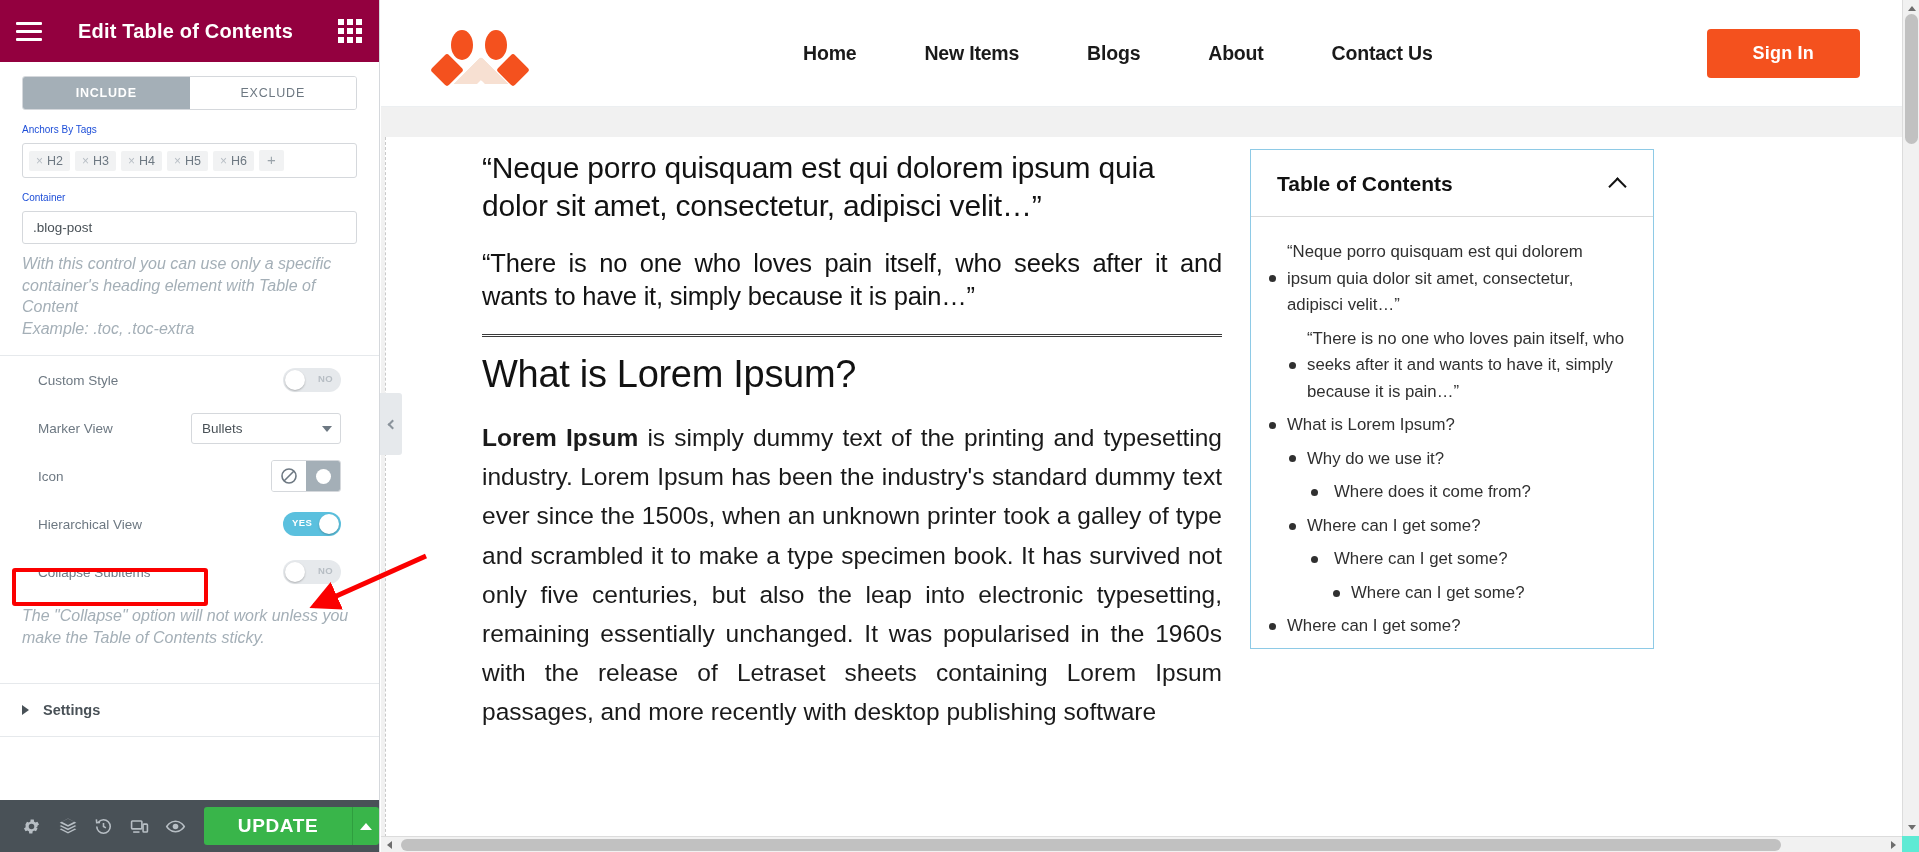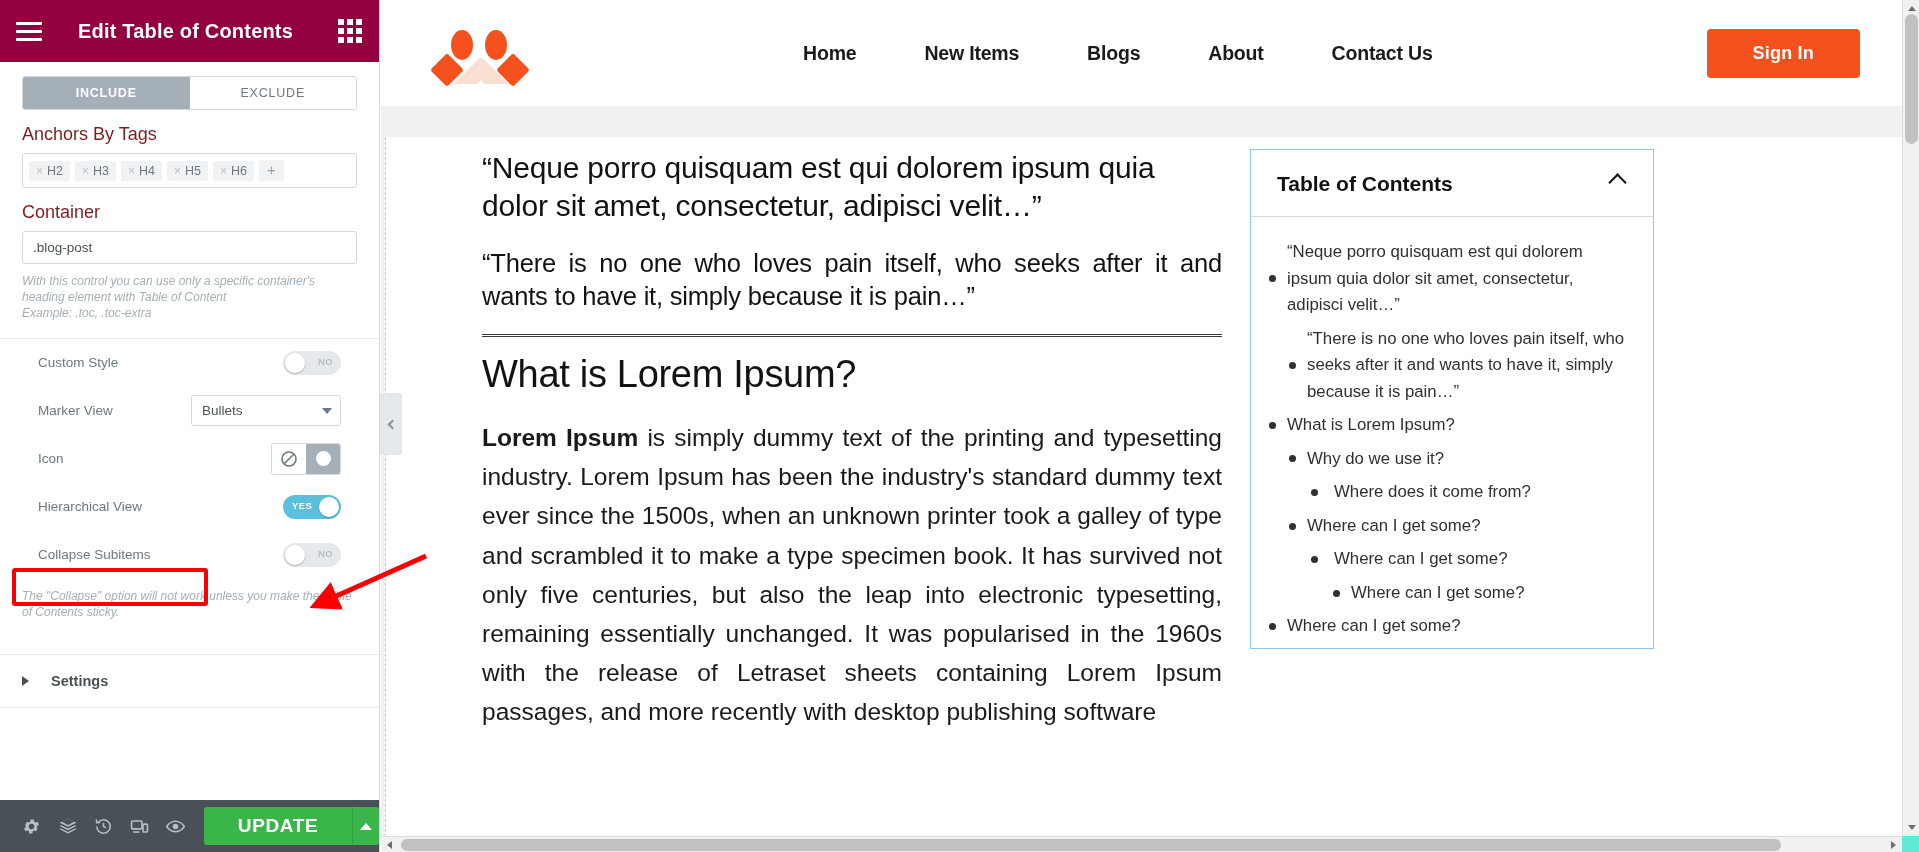--- a/index.html
+++ b/index.html
@@ -47,41 +47,41 @@
     display: flex; margin: 14px 22px 0 22px;
     border: 1px solid #d5d8dc; border-radius: 3px; overflow: hidden;
   }
   .tab {
     flex: 1; text-align: center; padding: 9px 0; font-size: 12.5px;
     letter-spacing: .8px; color: #6d7882; cursor: pointer; background: #ffffff;
   }
   .tab.active { background: #a4afb7; color: #ffffff; font-weight: 600; }
 
   .field { margin: 14px 22px 0 22px; }
-  .field-label { font-size: 18px; color: #7f1d1d; margin-bottom: 8px; }
+  .field-label { font-size: 10px; color: #1d4ed8; margin-bottom: 8px; }
   .tagbox {
     border: 1px solid #d5d8dc; border-radius: 3px; background: #fff;
     padding: 6px 6px; display: flex; gap: 5px; align-items: center; flex-wrap: wrap;
     min-height: 34px;
   }
   .tag {
     background: #f1f2f3; color: #6d7882; font-size: 12.5px;
     padding: 3px 7px; border-radius: 2px; display:flex; align-items:center; gap:4px;
     cursor: pointer;
   }
   .tag .x { color: #b7bec4; font-size: 12px; }
   .tag-add { background: #f1f2f3; color: #9aa3aa; font-size: 15px; padding: 1px 8px 3px; border-radius: 2px; cursor:pointer;}
 
   .text-input {
     width: 100%; border: 1px solid #d5d8dc; border-radius: 3px;
     padding: 8px 10px; font-size: 13.5px; color: #495157;
     font-family: "Liberation Sans", sans-serif; background: #fff;
   }
   .help {
-    margin: 9px 22px 0 22px; font-size: 12px; font-style: italic;
+    margin: 9px 22px 0 22px; font-size: 16px; font-style: italic;
     color: #a4afb7; line-height: 1.35;
   }
   .divider { height:1px; background:#e6e9ec; margin: 16px 0 0 0; }
 
   .row {
     display: flex; align-items: center; justify-content: space-between;
     margin: 0 38px; height: 48px;
   }
   .row-label { font-size: 13.5px; color: #6d7882; }
 
@@ -125,21 +125,21 @@
   .choice div.sel { background: #a4afb7; }
   .dot-white { width: 15px; height: 15px; border-radius: 50%; background: #fff; }
 
   .highlight-box {
     position: absolute; left: 12px; top: 568px; width: 196px; height: 38px;
     border: 4px solid #fb0000; border-radius: 3px; pointer-events: none;
   }
 
   .accordion {
     border-top: 1px solid #e6e9ec; border-bottom: 1px solid #e6e9ec;
-    margin-top: 16px; padding: 18px 22px; display: flex; align-items: center; gap: 22px;
+    margin-top: 16px; padding: 18px 22px; display: flex; align-items: center; gap: 14px;
     cursor: pointer;
   }
   .accordion .arrow {
     width: 0; height: 0; border-top: 5px solid transparent;
     border-bottom: 5px solid transparent; border-left: 7px solid #495157;
   }
   .accordion .label { font-size: 14.5px; font-weight: 700; color: #495157; }
 
   #panel-footer {
     height: 52px; background: #495157; display: flex; align-items: center;
@@ -252,21 +252,21 @@
     font-size: 24.5px; line-height: 1.6; color: #1a1a1a; text-align: justify;
   }
   #article p.body b { font-weight: 700; }
 
   #toc {
     width: 404px; margin-left: 28px; margin-top: 12px;
     border: 1px solid #8ecae6; background: #ffffff; height: 500px;
     display: flex; flex-direction: column;
   }
   #toc-head {
-    display: flex; align-items: flex-start; justify-content: space-between;
+    display: flex; align-items: center; justify-content: space-between;
     padding: 22px 26px 20px 26px; border-bottom: 1px solid #d9d9d9;
   }
   #toc-head .t { font-size: 21px; font-weight: 700; color: #111; }
   #toc-head .chev-up {
     width: 13px; height: 13px; border-left: 2.4px solid #111; border-top: 2.4px solid #111;
     transform: rotate(45deg); margin-right: 3px; margin-top: 4px; cursor: pointer;
   }
   #toc-list { padding: 22px 22px 14px 18px; }
   .toc-item {
     display: flex; gap: 11px; font-size: 16.8px; color: #303030;

